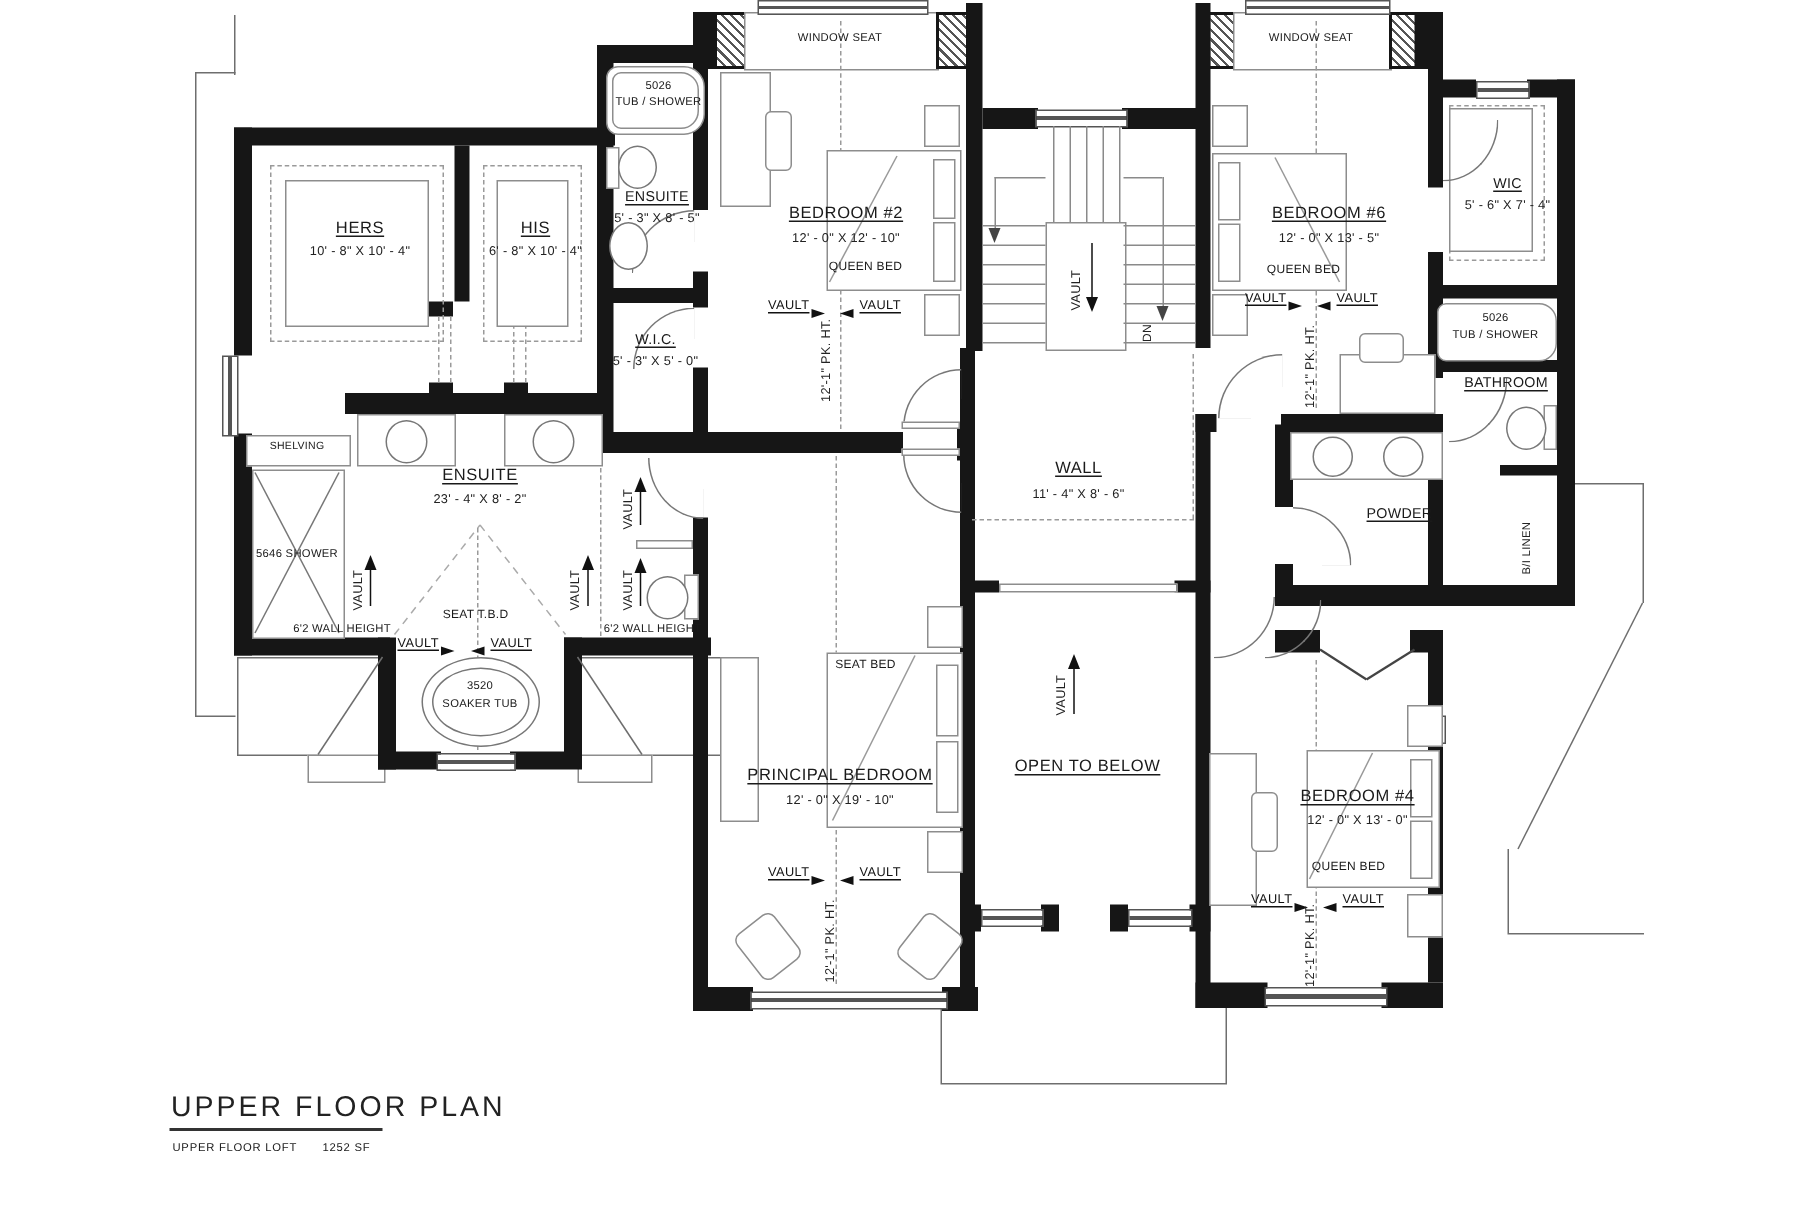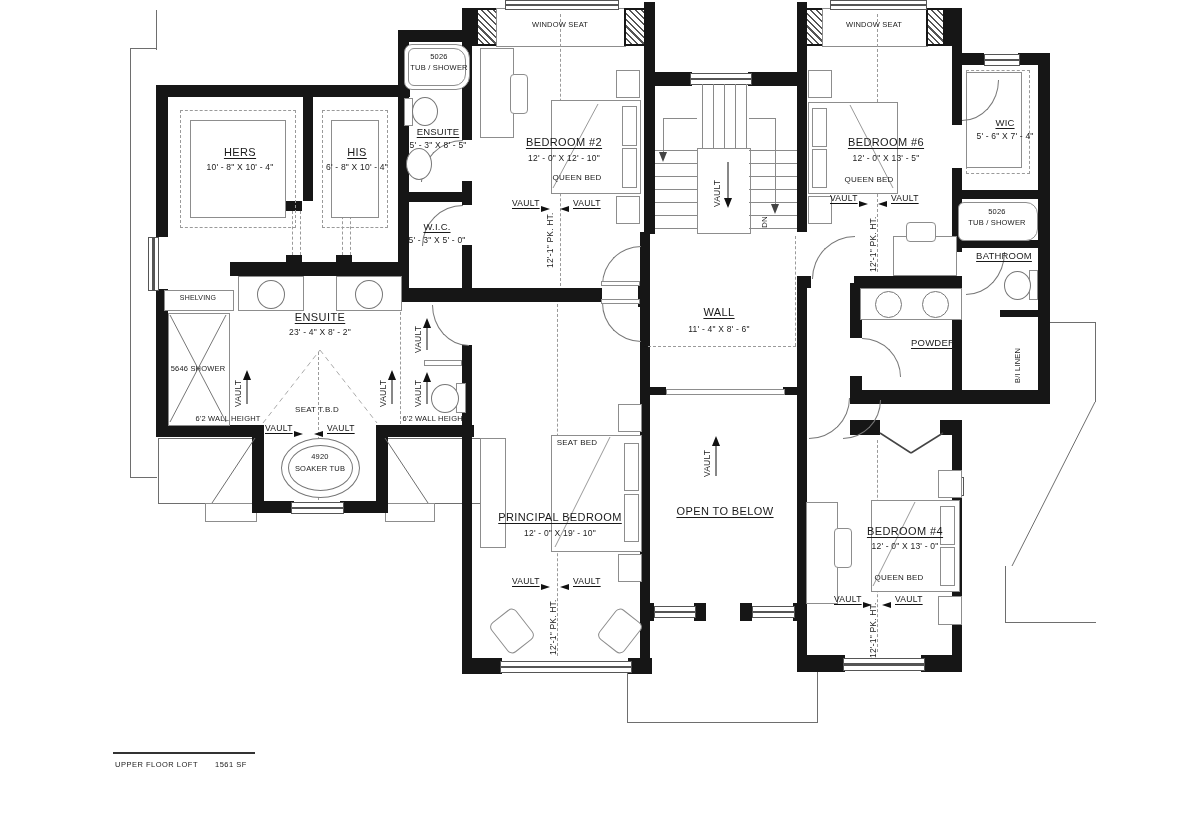--- a/index.html
+++ b/index.html
@@ -330,21 +330,21 @@
   <div class="lab dims" style="left:320px;top:327px">23' - 4" X 8' - 2"</div>
 
   <div class="lab tiny" style="left:560px;top:20px">WINDOW SEAT</div>
   <div class="lab tiny" style="left:874px;top:20px">WINDOW SEAT</div>
   <div class="lab tiny" style="left:439px;top:52px">5026</div>
   <div class="lab tiny" style="left:439px;top:63px">TUB / SHOWER</div>
   <div class="lab tiny" style="left:997px;top:207px">5026</div>
   <div class="lab tiny" style="left:997px;top:218px">TUB / SHOWER</div>
   <div class="lab tiny" style="left:198px;top:364px">5646 SHOWER</div>
   <div class="lab" style="left:198px;top:294px;font-size:7px">SHELVING</div>
-  <div class="lab tiny" style="left:320px;top:452px">4920</div>
+  <div class="lab tiny" style="left:320px;top:452px">3520</div>
   <div class="lab tiny" style="left:320px;top:464px">SOAKER TUB</div>
   <div class="lab tiny" style="left:228px;top:414px">6'2 WALL HEIGHT</div>
   <div class="lab tiny" style="left:435px;top:414px">6'2 WALL HEIGHT</div>
   <div class="lab" style="left:317px;top:405px;font-size:8px">SEAT T.B.D</div>
 
   <div class="vaulth" style="left:512px;top:198px">VAULT</div>
   <div class="tri tri-r" style="left:541px;top:206px"></div>
   <div class="vaulth" style="left:573px;top:198px">VAULT</div>
   <div class="tri tri-l" style="left:560px;top:206px"></div>
   <div class="vaulth" style="left:830px;top:193px">VAULT</div>
@@ -370,17 +370,18 @@
   <div class="rot" style="left:868px;top:658px">12'-1" PK. HT.</div>
   <div class="rot" style="left:233px;top:407px">VAULT</div>
   <div class="rot" style="left:378px;top:407px">VAULT</div>
   <div class="rot" style="left:413px;top:353px">VAULT</div>
   <div class="rot" style="left:413px;top:407px">VAULT</div>
   <div class="rot" style="left:702px;top:477px">VAULT</div>
   <div class="rot" style="left:712px;top:207px">VAULT</div>
   <div class="rot" style="left:760px;top:228px;font-size:8px">DN</div>
   <div class="rot" style="left:1013px;top:383px;font-size:7.5px">B/I LINEN</div>
 
+  <div class="title" style="left:114px;top:728px">UPPER FLOOR PLAN</div>
   <div class="tl" style="left:113px;top:752px;width:142px;height:2px;background:#333"></div>
   <div class="labL" style="left:115px;top:760px;font-size:7.5px;letter-spacing:.5px">UPPER FLOOR LOFT</div>
-  <div class="labL" style="left:215px;top:760px;font-size:7.5px;letter-spacing:.5px">1561 SF</div>
+  <div class="labL" style="left:215px;top:760px;font-size:7.5px;letter-spacing:.5px">1252 SF</div>
 
 </div>
 
 </body></html>

